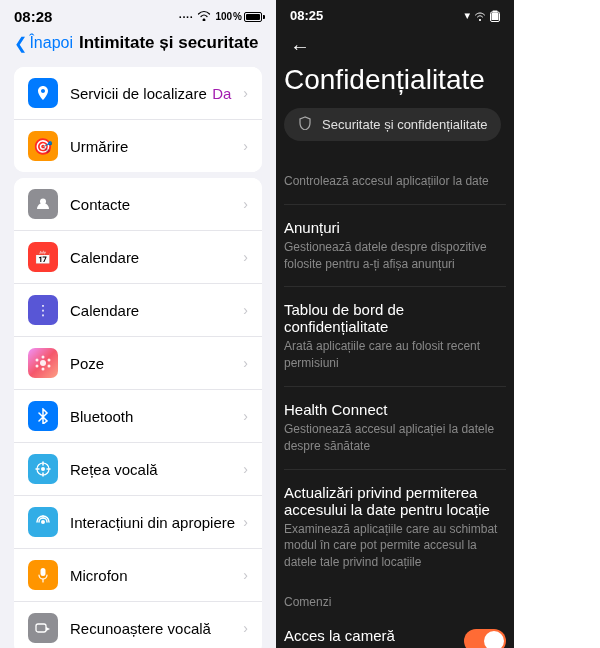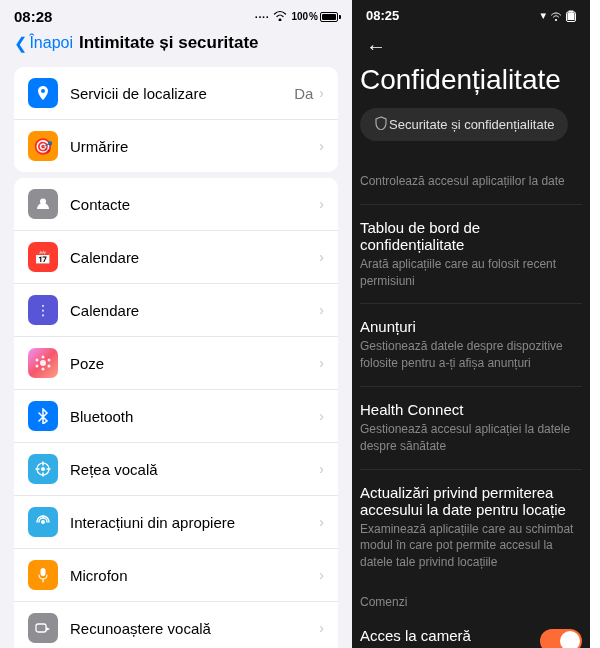--- a/index.html
+++ b/index.html
@@ -6,21 +6,21 @@
     body {
       width: 600px;
       height: 648px;
       display: flex;
       font-family: -apple-system, 'Helvetica Neue', Arial, sans-serif;
       overflow: hidden;
     }
 
     
     .left-panel {
-      width: 352px;
+      width: 276px;
       height: 648px;
       background: #f2f2f7;
       display: flex;
       flex-direction: column;
       overflow: hidden;
     }
 
     .left-status-bar {
       display: flex;
       justify-content: space-between;
@@ -109,22 +109,22 @@
     .icon-red { background: #ff3b30; color: white; }
 
     .list-item-text {
       flex: 1;
       font-size: 15px;
       color: #000;
     }
 
     .list-item-value {
       font-size: 15px;
-      color: #737373;
-      margin-right: 6px;
+      color: #a21caf;
+      margin-right: 12px;
     }
 
     .chevron {
       color: #c7c7cc;
       font-size: 14px;
     }
 
     
     .right-panel {
       width: 238px;
@@ -175,21 +175,21 @@
     .right-page-title {
       font-size: 28px;
       font-weight: 400;
       color: #fff;
       margin-bottom: 12px;
     }
 
     .security-chip {
       display: inline-flex;
       align-items: center;
-      gap: 1px;
+      gap: 10px;
       background: #2d2d2d;
       border-radius: 20px;
       padding: 8px 14px;
       font-size: 13px;
       color: #e0e0e0;
       margin-bottom: 18px;
       cursor: pointer;
     }
 
     .security-chip-icon {
@@ -451,26 +451,26 @@
         </svg>
       </span>
       <span>Securitate și confidențialitate</span>
     </div>
 
     <div>
       <div class="right-menu-item">
         <div class="right-menu-subtitle">Controlează accesul aplicațiilor la date</div>
       </div>
       <div class="right-menu-item">
+        <div class="right-menu-title">Anunțuri</div>
+        <div class="right-menu-subtitle">Gestionează datele despre dispozitive folosite pentru a-ți afișa anunțuri</div>
+      </div>
+      <div class="right-menu-item">
         <div class="right-menu-title">Tablou de bord de confidențialitate</div>
         <div class="right-menu-subtitle">Arată aplicațiile care au folosit recent permisiuni</div>
-      </div>
-      <div class="right-menu-item">
-        <div class="right-menu-title">Anunțuri</div>
-        <div class="right-menu-subtitle">Gestionează datele despre dispozitive folosite pentru a-ți afișa anunțuri</div>
       </div>
       <div class="right-menu-item">
         <div class="right-menu-title">Health Connect</div>
         <div class="right-menu-subtitle">Gestionează accesul aplicației la datele despre sănătate</div>
       </div>
       <div class="right-menu-item">
         <div class="right-menu-title">Actualizări privind permiterea accesului la date pentru locație</div>
         <div class="right-menu-subtitle">Examinează aplicațiile care au schimbat modul în care pot permite accesul la datele tale privind locațiile</div>
       </div>
     </div>

